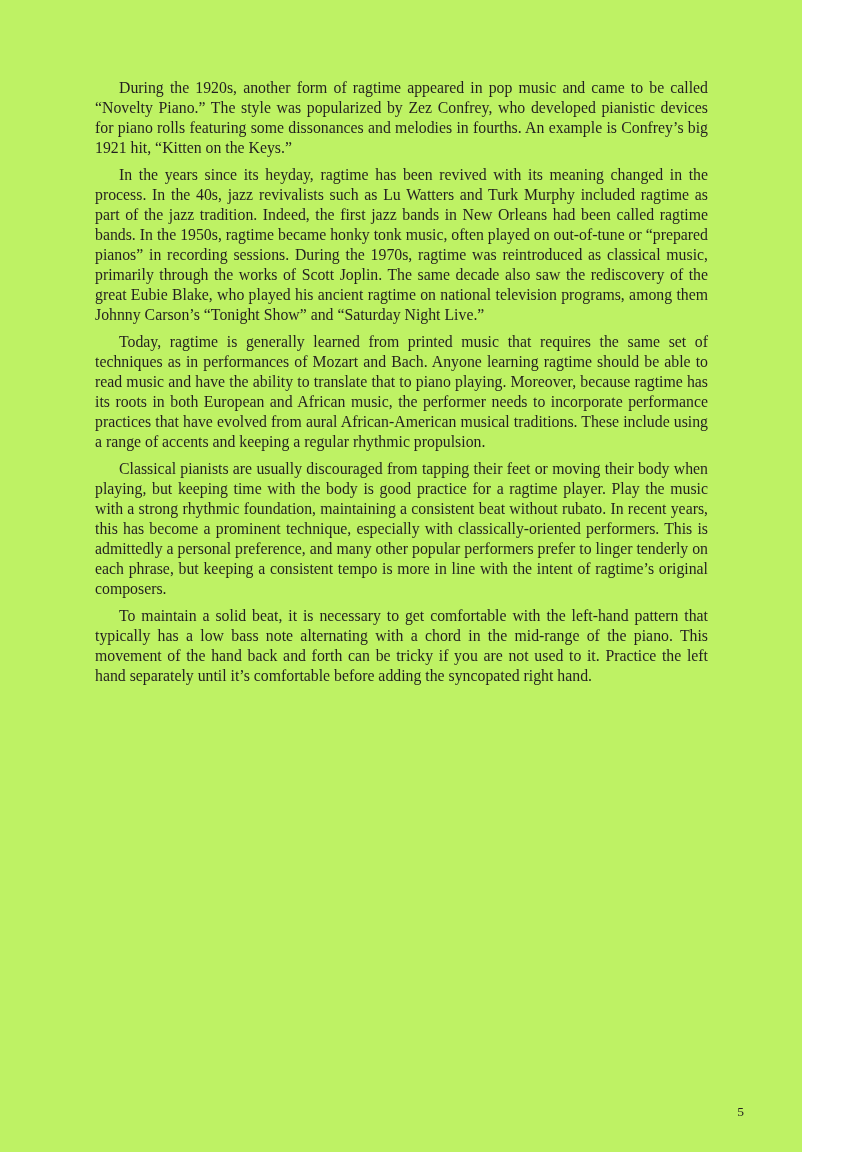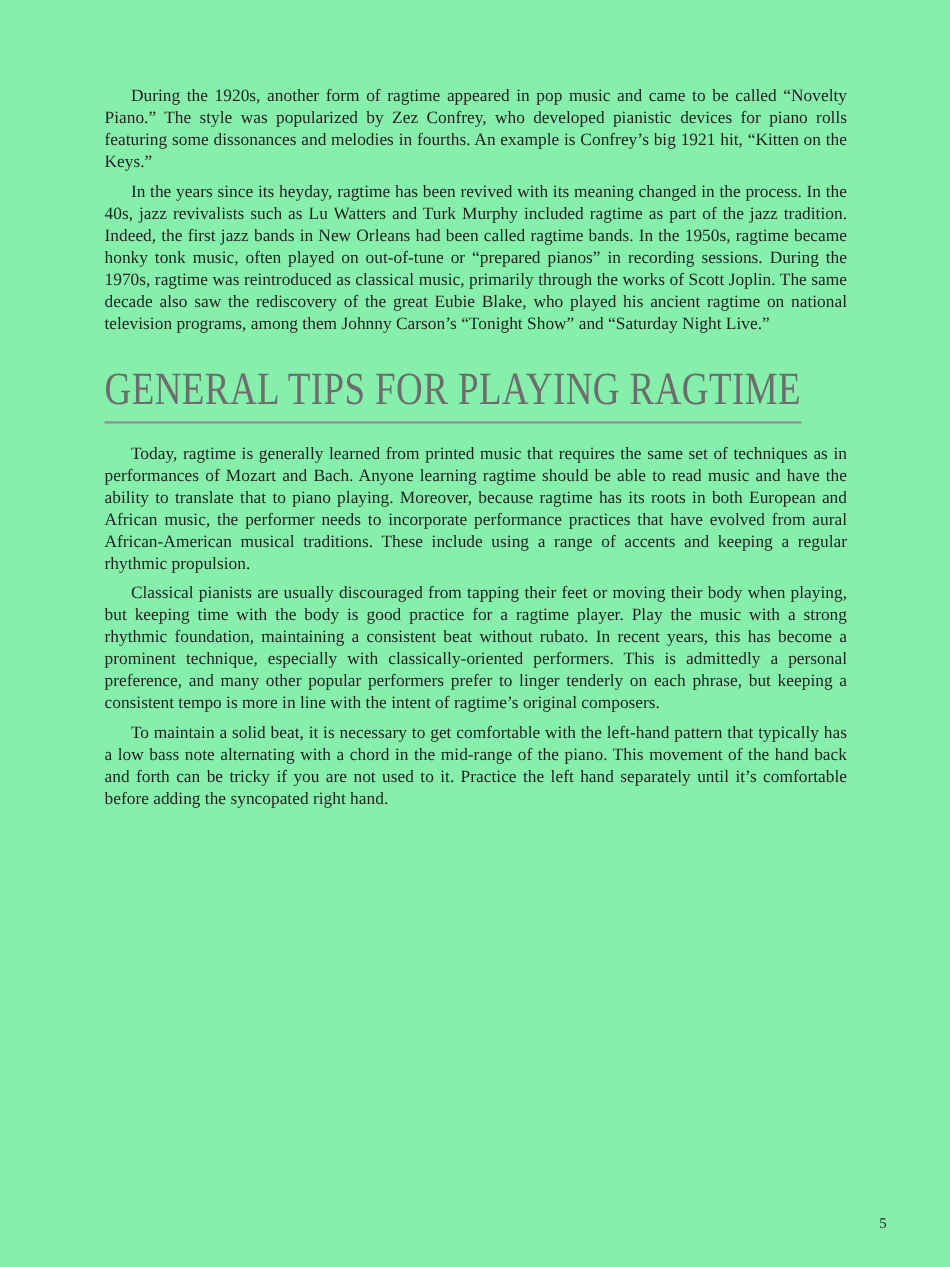--- a/index.html
+++ b/index.html
@@ -2,23 +2,23 @@
 <html><head>
 <meta charset="utf-8">
 <style>
   html, body {
     margin: 0;
     padding: 0;
     background: #ffffff;
   }
   .page {
     position: relative;
-    width: 864px;
+    width: 802px;
     height: 1152px;
-    background: #86efac;
+    background: #bef264;
     box-sizing: border-box;
     padding: 78px 94px 0 95px;
     font-family: "Liberation Serif", serif;
     color: #231f20;
     overflow: hidden;
   }
   .content p {
     font-size: 15.8px;
     line-height: 20px;
     text-align: justify;
@@ -50,21 +50,20 @@
   }
 </style>
 </head>
 <body>
 
 <div class="page">
   <div class="content">
     <p>During the 1920s, another form of ragtime appeared in pop music and came to be called “Novelty Piano.” The style was popularized by Zez Confrey, who developed pianistic devices for piano rolls featuring some dissonances and melodies in fourths. An example is Confrey’s big 1921 hit, “Kitten on the Keys.”</p>
     <p>In the years since its heyday, ragtime has been revived with its meaning changed in the process. In the 40s, jazz revivalists such as Lu Watters and Turk Murphy included ragtime as part of the jazz tradition. Indeed, the first jazz bands in New Orleans had been called ragtime bands. In the 1950s, ragtime became honky tonk music, often played on out-of-tune or “prepared pianos” in recording sessions. During the 1970s, ragtime was reintroduced as classical music, primarily through the works of Scott Joplin. The same decade also saw the rediscovery of the great Eubie Blake, who played his ancient ragtime on national television programs, among them Johnny Carson’s “Tonight Show” and “Saturday Night Live.”</p>
 
-    <h1 class="section-heading"><span class="heading-inner">GENERAL TIPS FOR PLAYING RAGTIME</span></h1>
 
     <p>Today, ragtime is generally learned from printed music that requires the same set of techniques as in performances of Mozart and Bach. Anyone learning ragtime should be able to read music and have the ability to translate that to piano playing. Moreover, because ragtime has its roots in both European and African music, the performer needs to incorporate performance practices that have evolved from aural African-American musical traditions. These include using a range of accents and keeping a regular rhythmic propulsion.</p>
     <p>Classical pianists are usually discouraged from tapping their feet or moving their body when playing, but keeping time with the body is good practice for a ragtime player. Play the music with a strong rhythmic foundation, maintaining a consistent beat without rubato. In recent years, this has become a prominent technique, especially with classically-oriented performers. This is admittedly a personal preference, and many other popular performers prefer to linger tenderly on each phrase, but keeping a consistent tempo is more in line with the intent of ragtime’s original composers.</p>
     <p>To maintain a solid beat, it is necessary to get comfortable with the left-hand pattern that typically has a low bass note alternating with a chord in the mid-range of the piano. This movement of the hand back and forth can be tricky if you are not used to it. Practice the left hand separately until it’s comfortable before adding the syncopated right hand.</p>
   </div>
 
   <div class="page-number">5</div>
 </div>
 
 </body></html>

